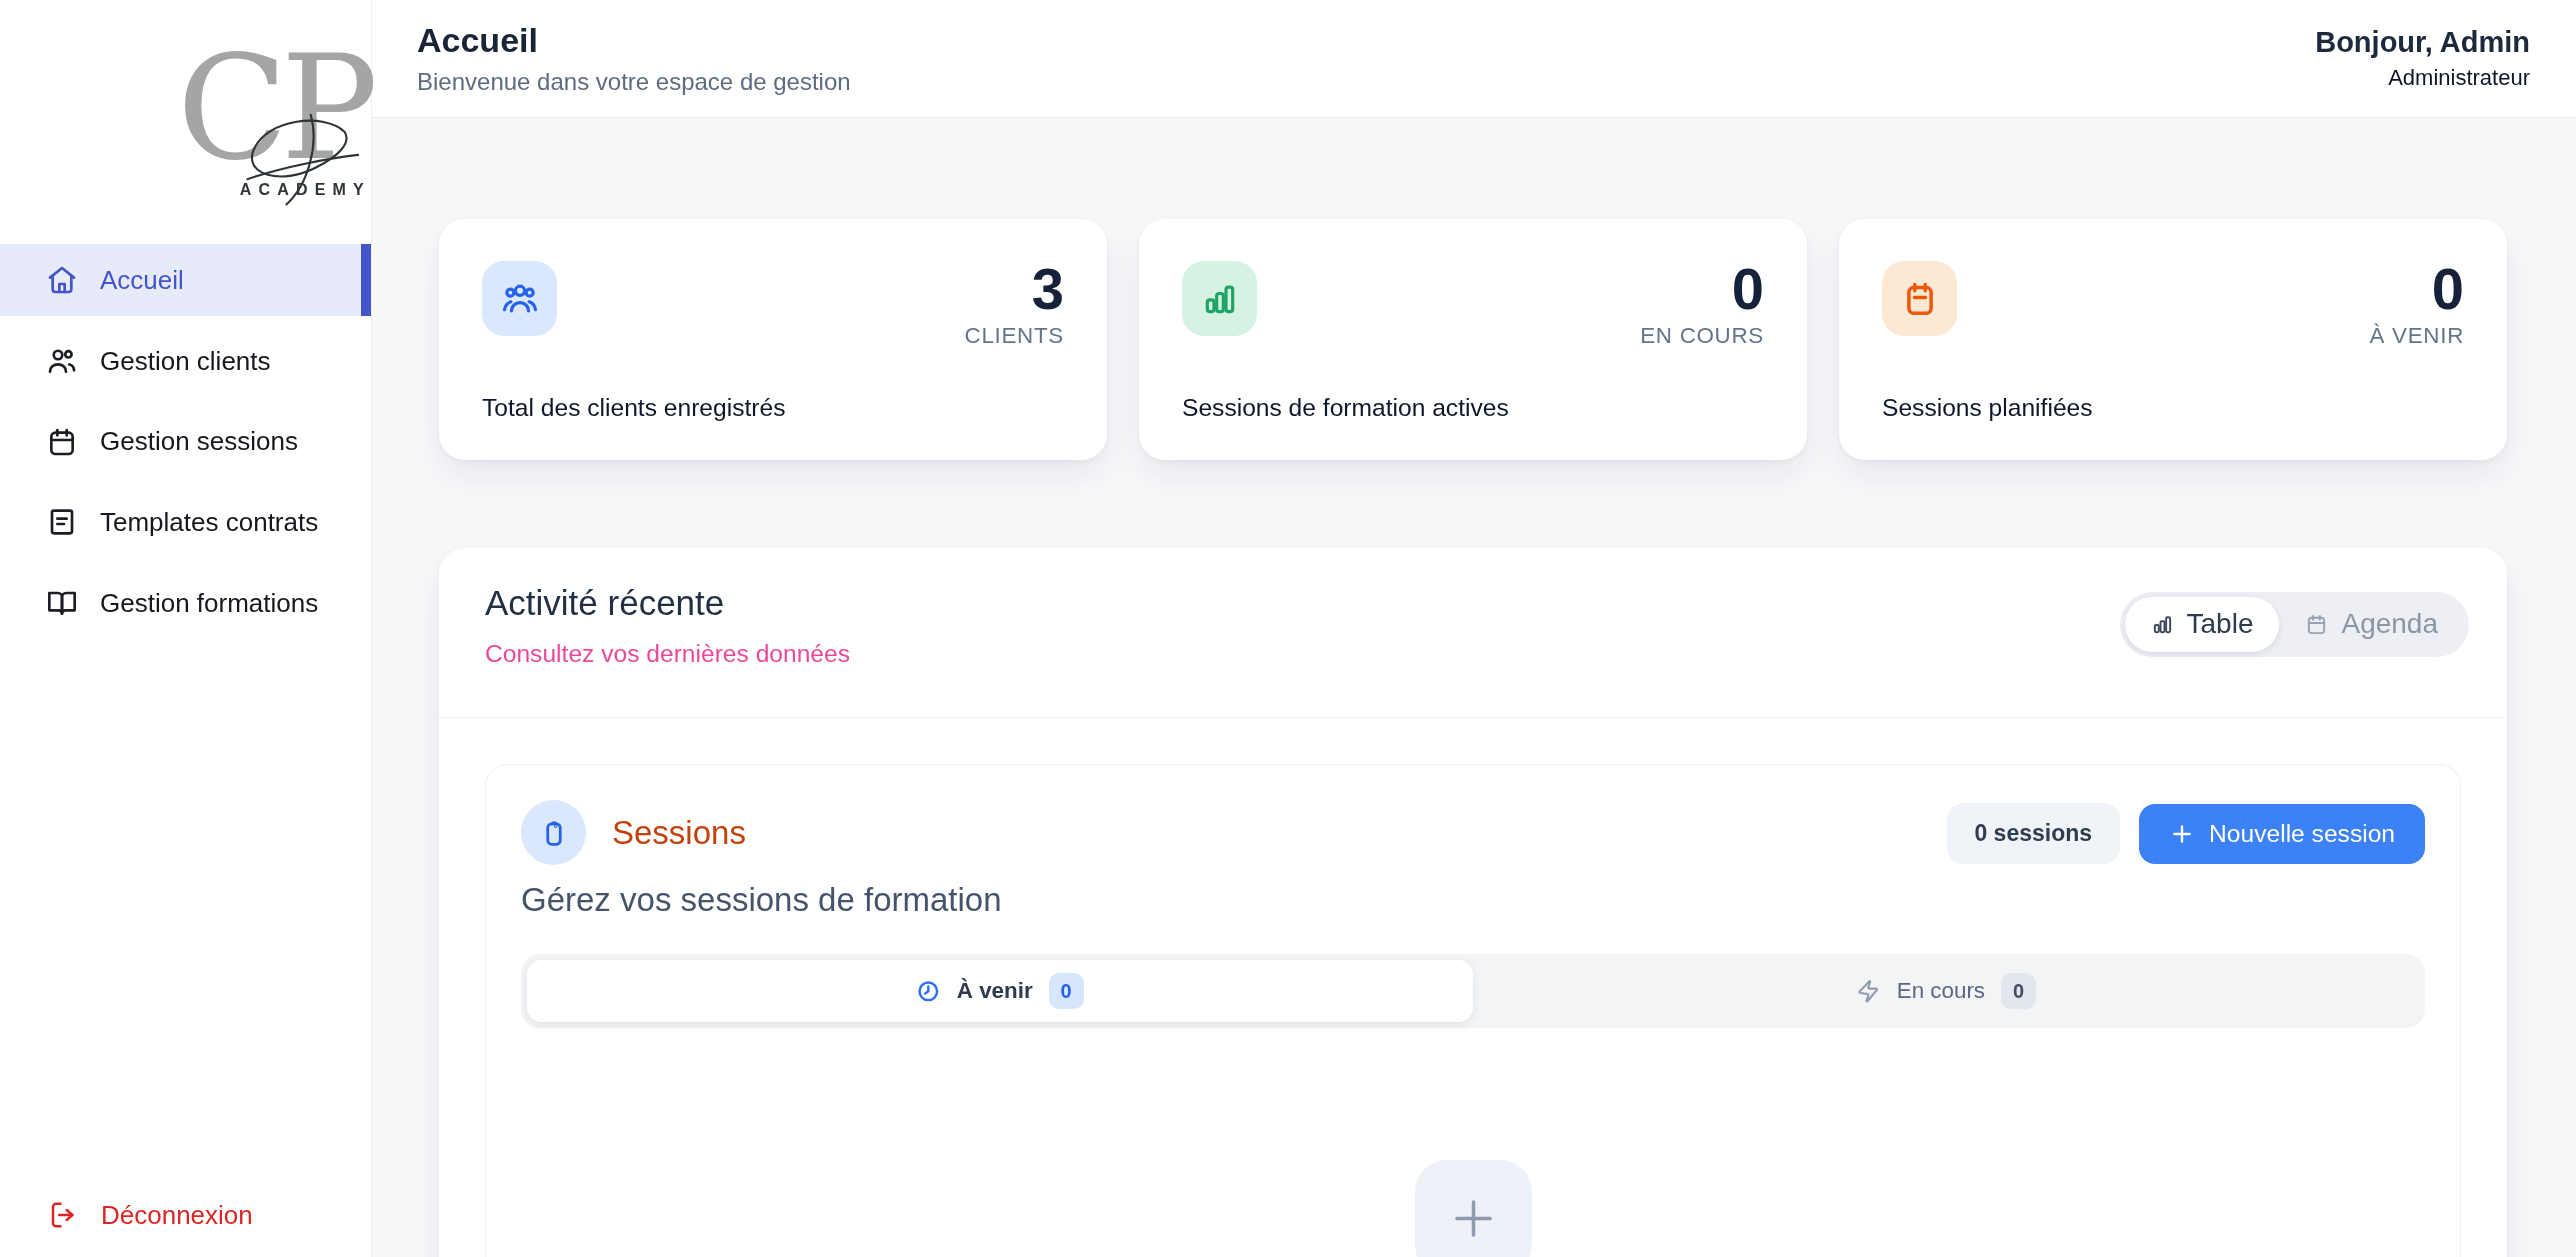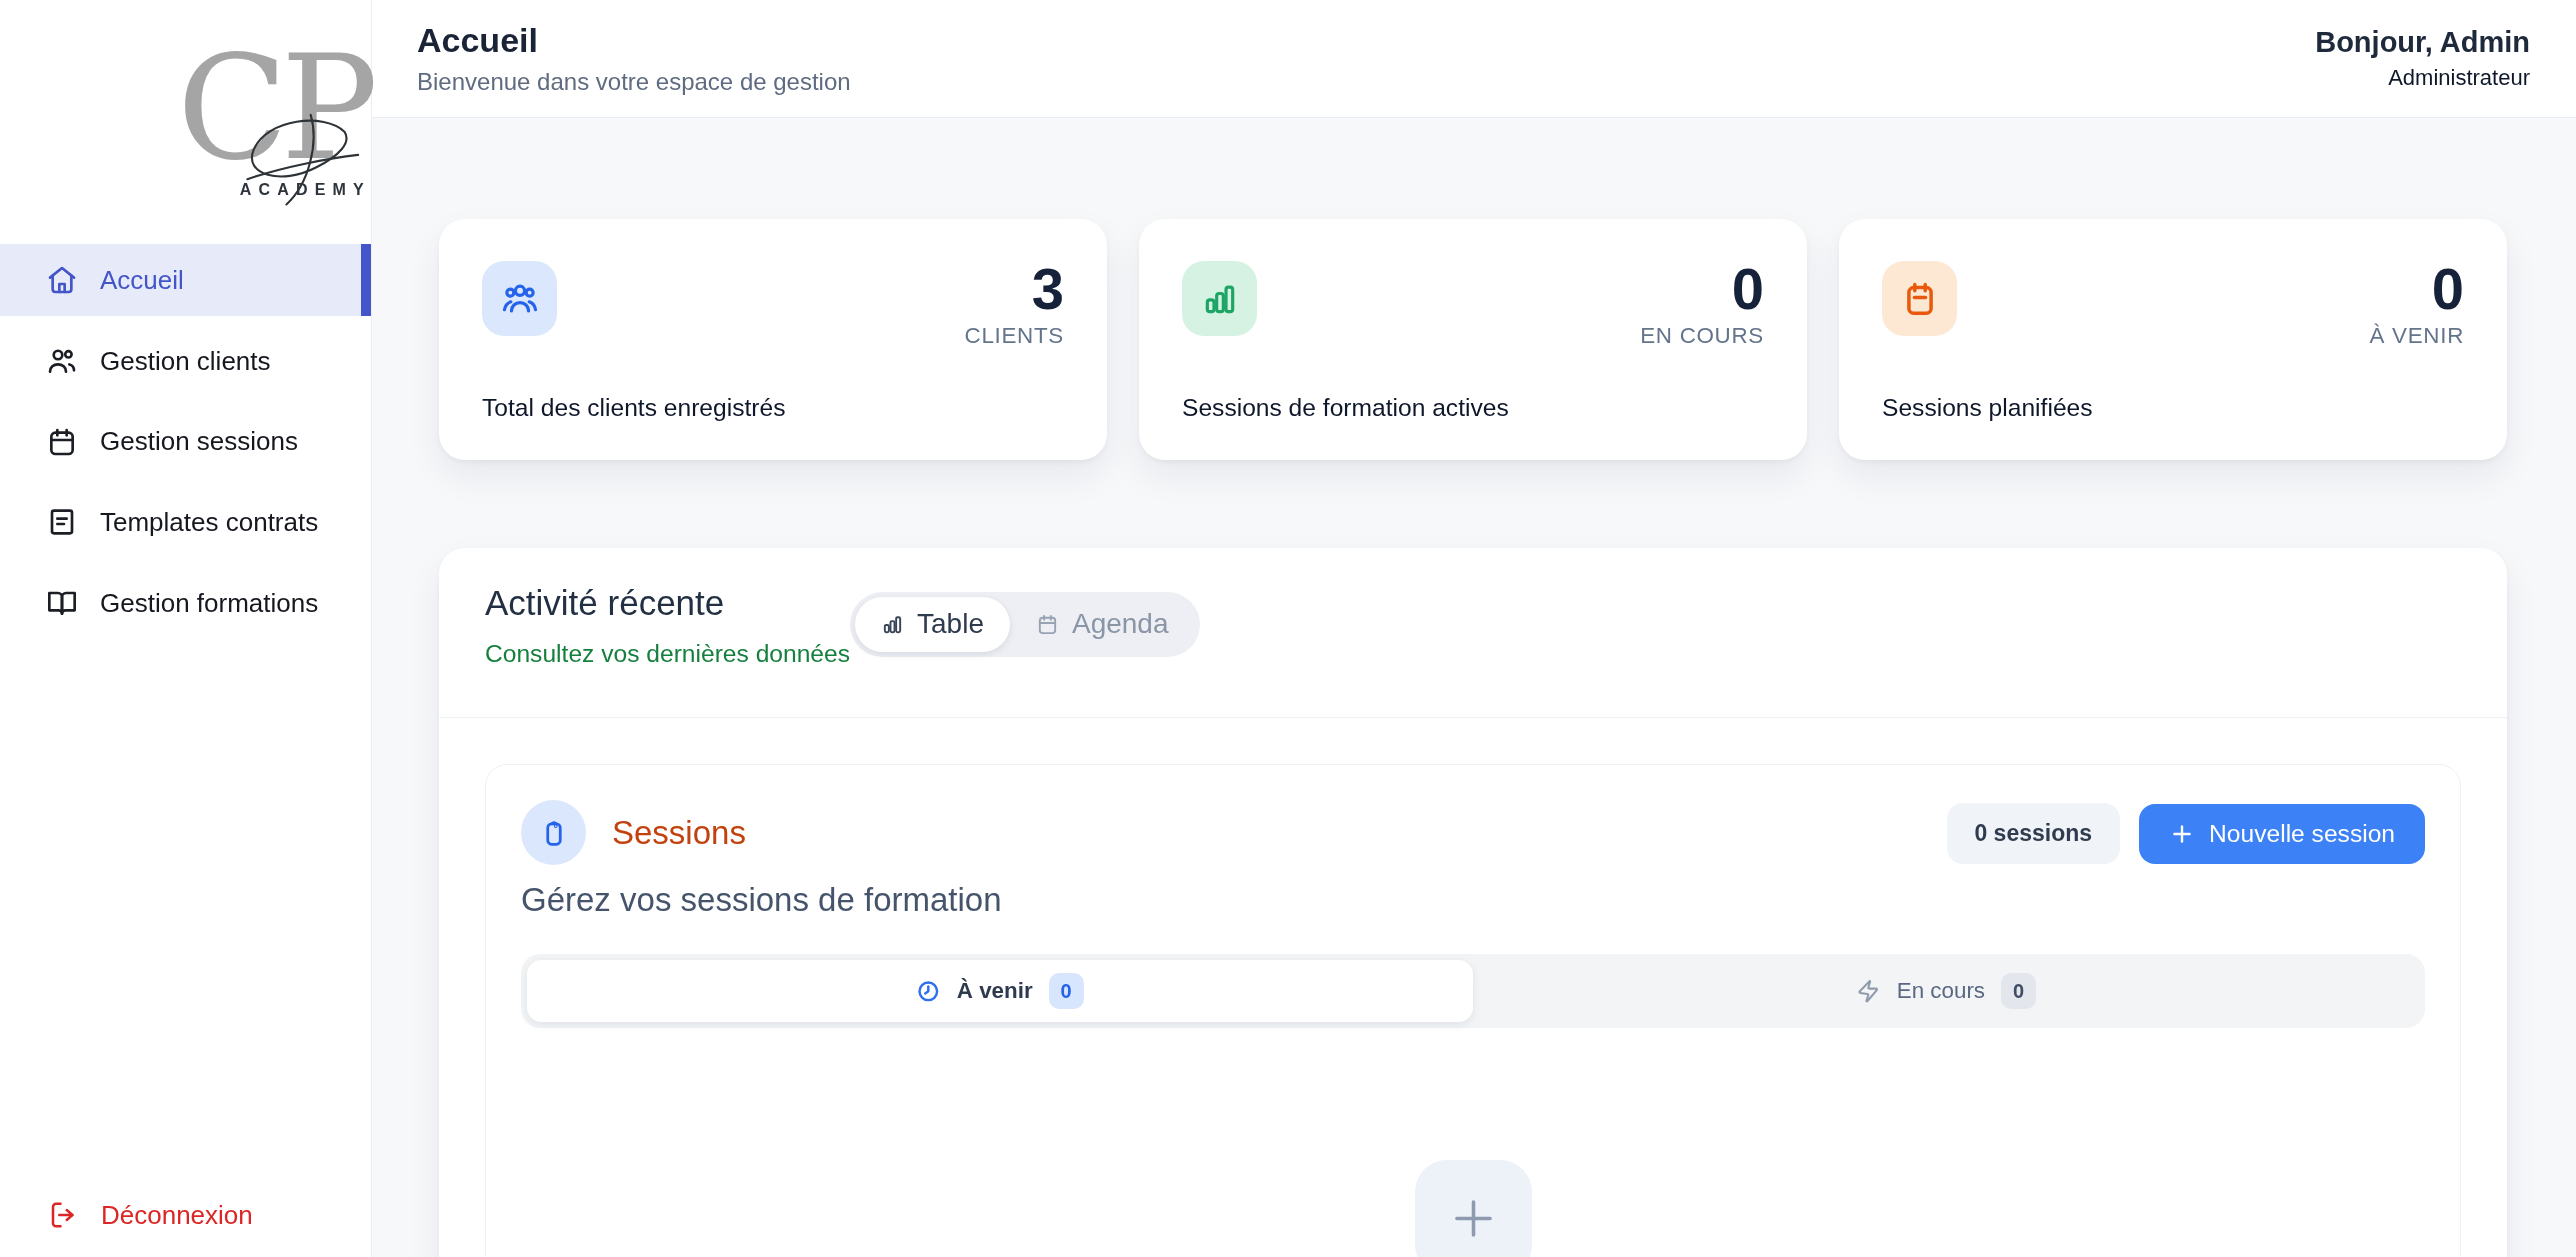--- a/index.html
+++ b/index.html
@@ -56,23 +56,23 @@
   .stat-tile .icon { width:38px; height:38px; }
   .stat-num { font-size:58px; font-weight:700; color:#16213a; line-height:.95; text-align:right; }
   .stat-label { margin-top:7.2px; font-size:22.4px; color:#64748b; letter-spacing:0.7px; text-align:right; }
   .stat-desc { margin-top:auto; font-size:24.6px; color:#0f172a; }
 
   
   .activity { position:relative; margin-top:88px; background:#fff; border-radius:26px;
     box-shadow:0 16px 35px rgba(23,32,56,.07), 0 2.2px 5.8px rgba(23,32,56,.04);
     height:810px; }
   .act-head { padding:35px 38px 0 46px; height:170px; border-bottom:1.4px solid #eef1f5;
-    display:flex; }
+    display:flex; justify-content:space-between; }
   .act-title { font-size:35px; font-weight:500; color:#233043; }
-  .act-sub { margin-top:17.3px; font-size:24.6px; color:#15803d; }
+  .act-sub { margin-top:17.3px; font-size:24.6px; color:#ec4899; }
   .seg { margin-top:8.7px; height:65px; background:#edeff4; border-radius:33px;
     display:flex; align-items:center; padding:5px; }
   .seg-btn { height:55px; border-radius:27.5px; display:flex; align-items:center;
     gap:13px; padding:0 26px; font-size:28px; font-weight:400; color:#8a95a6; cursor:pointer; }
   .seg-btn .icon { width:23px; height:23px; color:#97a2b2; }
   .seg-btn.active { background:#fff; color:#2e3a4d;
     box-shadow:0 2.2px 7.2px rgba(23,32,56,.10); }
   .seg-btn.active .icon { color:#394557; }
 
   

